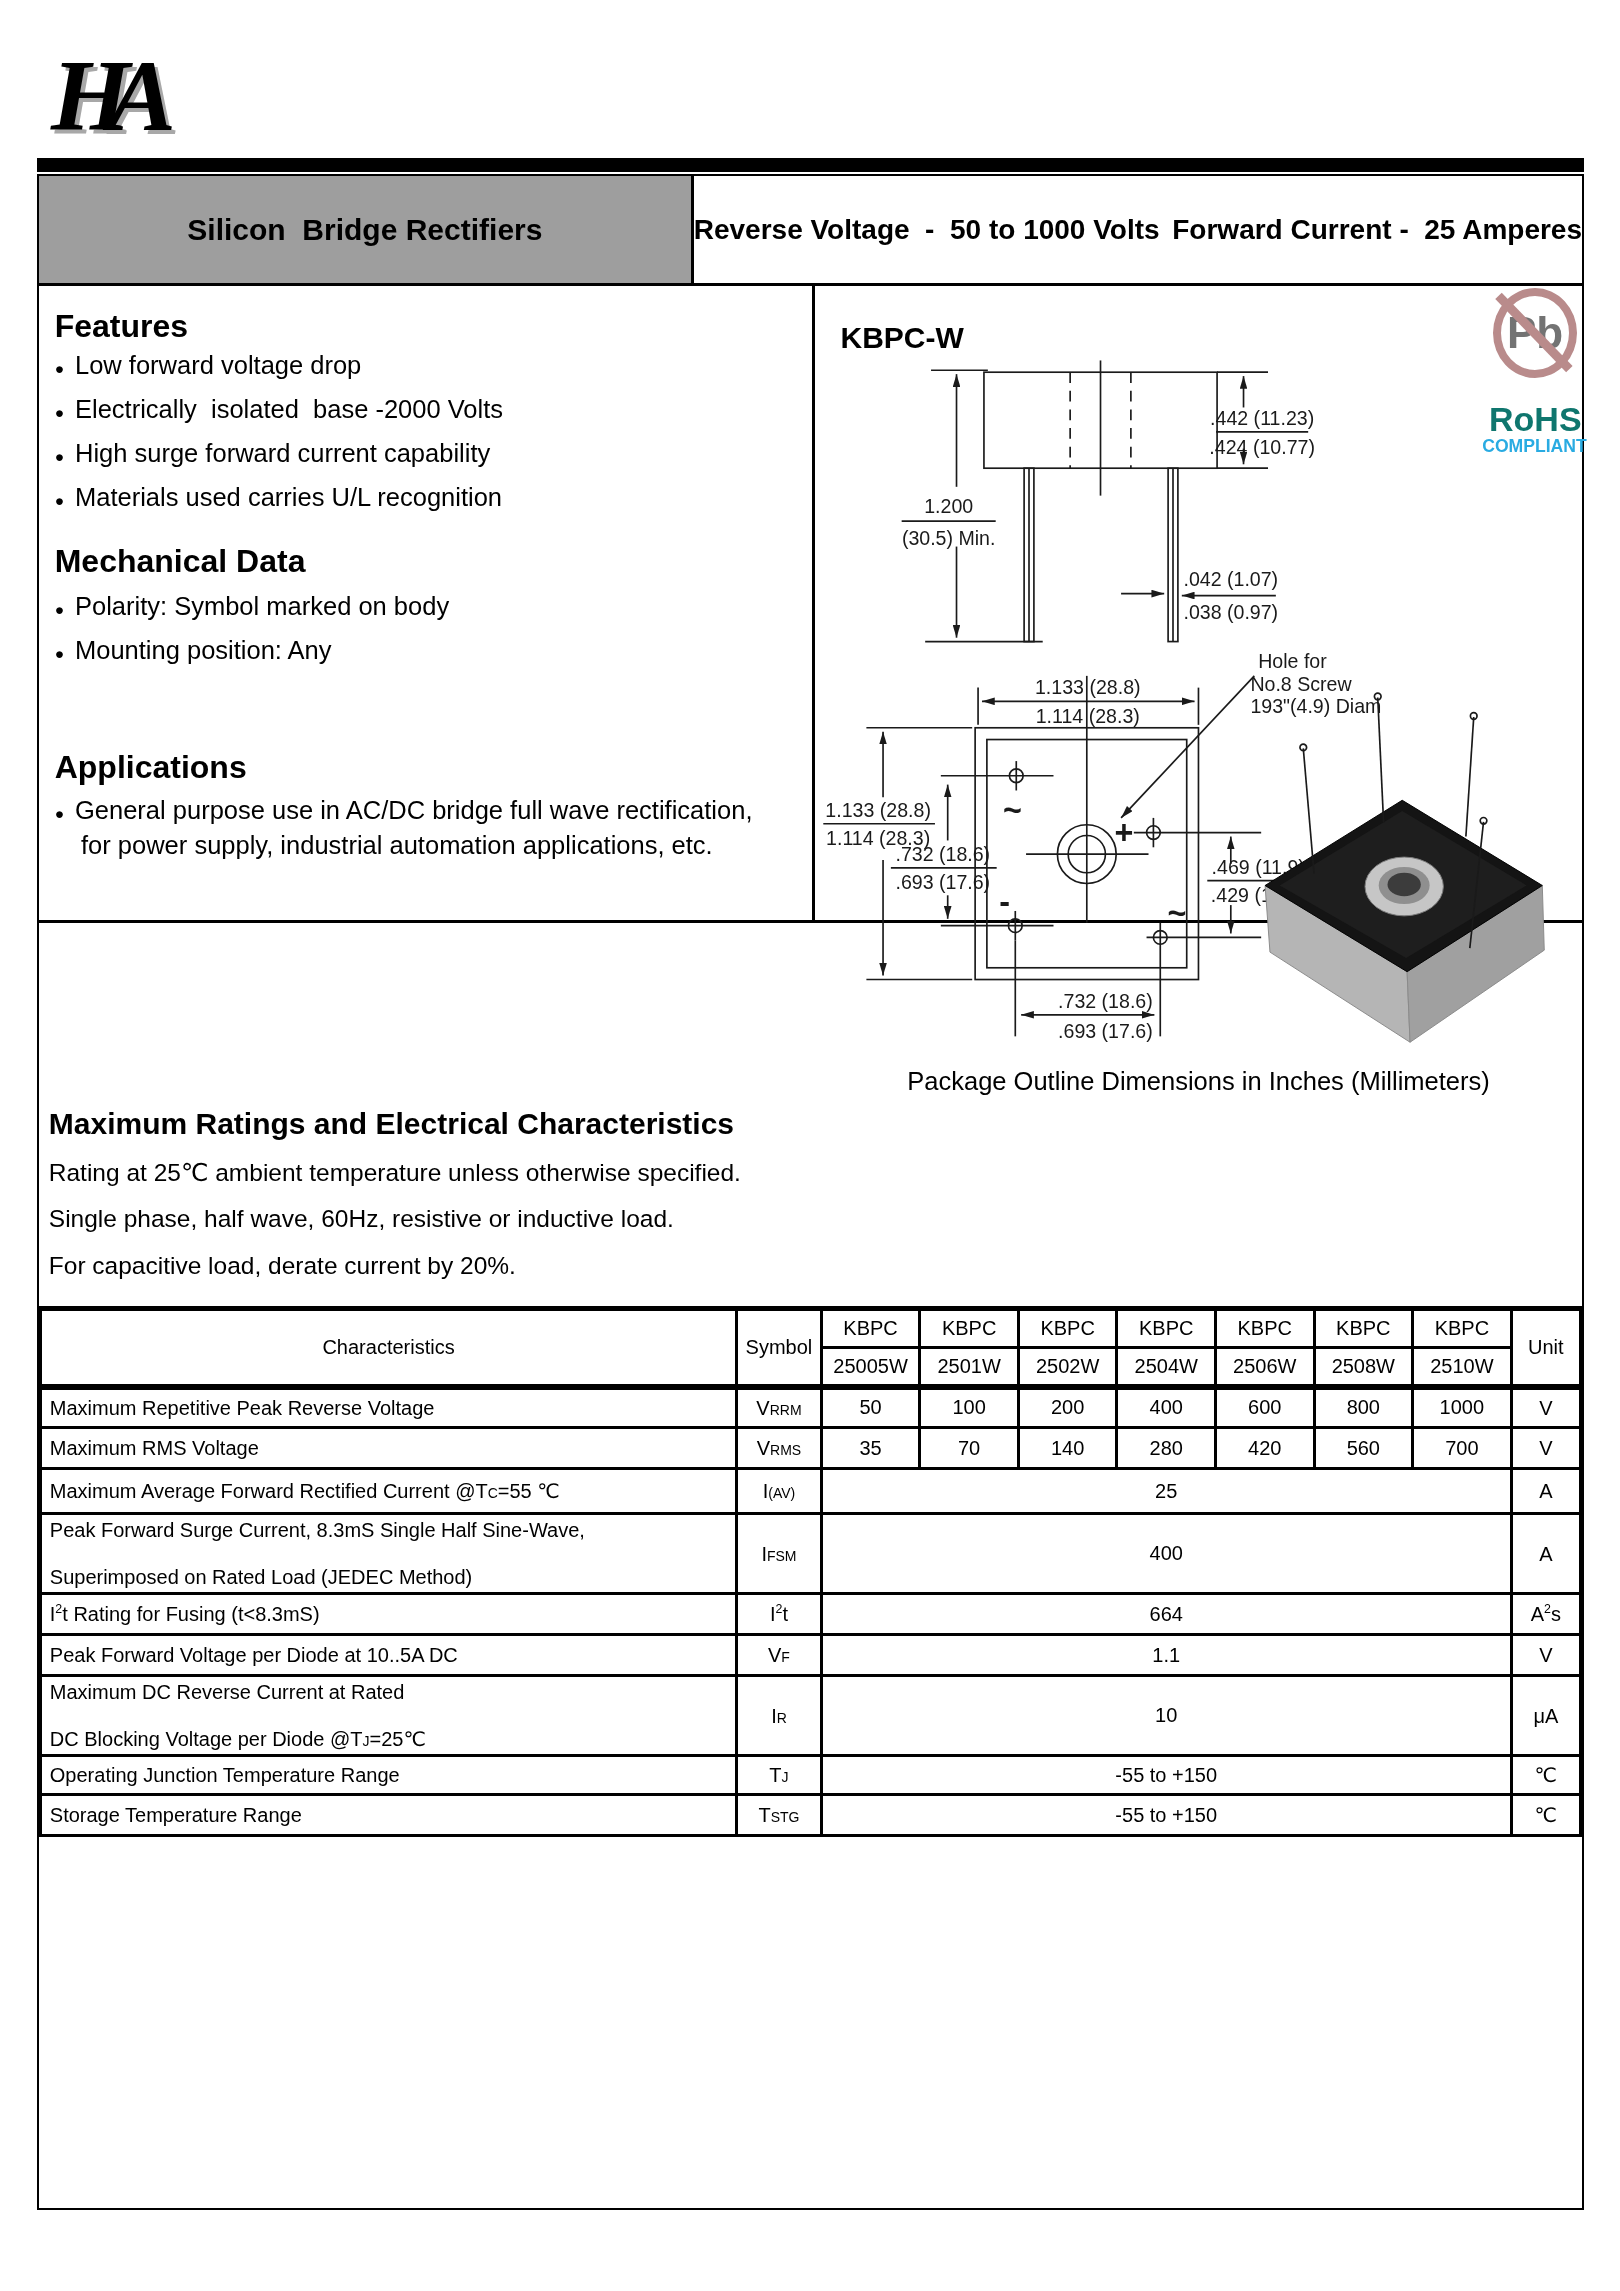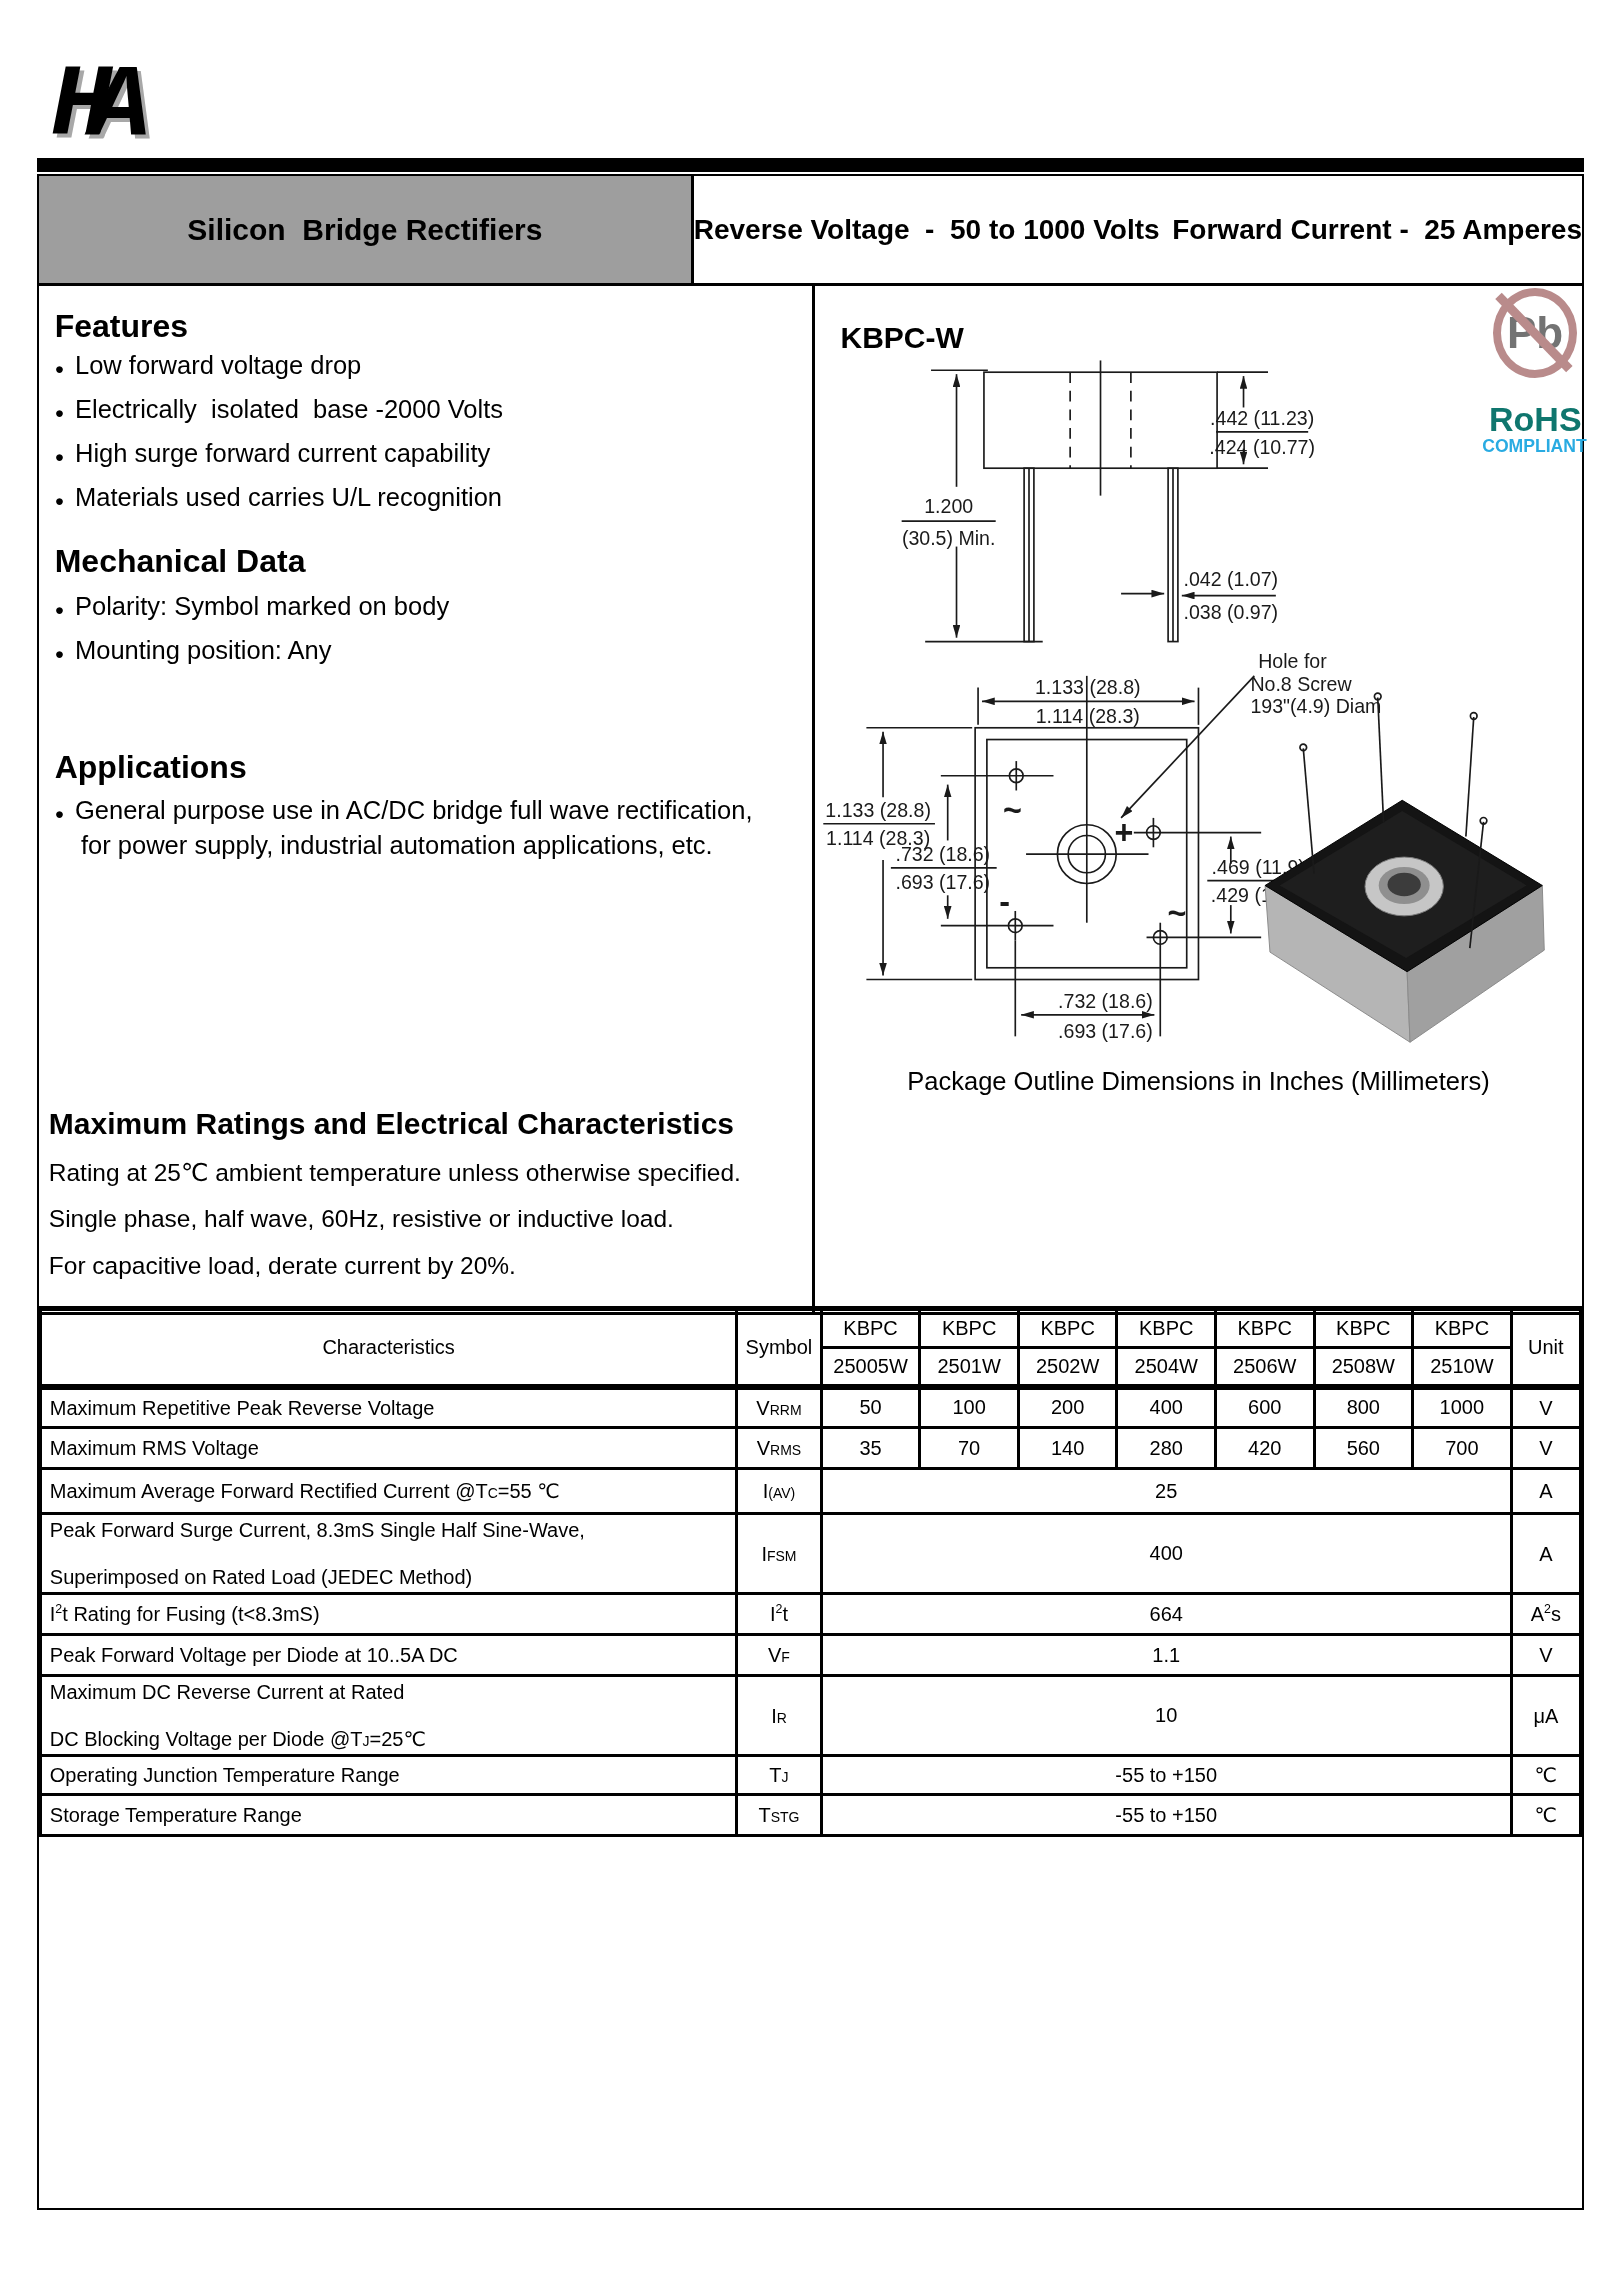--- a/index.html
+++ b/index.html
@@ -1,40 +1,40 @@
 <!DOCTYPE html>
 <html><head>
 <meta charset="utf-8">
 <style>
   * { box-sizing: border-box; margin: 0; padding: 0; }
   body { margin: 0; background: #fff; font-family: "Liberation Sans","DejaVu Sans",sans-serif; color: #000; }
   .page { position: relative; width: 1620px; height: 2292px; background: #fff; overflow: hidden; }
 
   
-  .logo { position: absolute; left: 51px; top: 37px; font-family: Liberation Mono, monospace;
+  .logo { position: absolute; left: 51px; top: 37px; font-family: Liberation Serif, serif;
           font-style: italic; font-weight: bold; font-size: 102px; letter-spacing: -0.22em;
-          text-shadow: 3.9px 3.9px 0 #a8a8a8; margin-top: 12px; }
+          text-shadow: 3.9px 3.9px 0 #a8a8a8; }
   .doc-title { position: absolute; top: 92px; right: 35px; font-size: 47px; font-weight: bold; white-space: pre; }
   .header-rule { position: absolute; left: 37px; top: 158px; width: 1547px; height: 13.7px; background: #000; }
 
   
   .main-box { position: absolute; left: 37px; top: 174px; width: 1547px; height: 2036px;
               border: 2.9px solid #000; padding-left: 36px; }
 
   
   .banner-row { position: absolute; top: 0; left: 0; width: 100%; height: 110px; display: flex;
                 border-bottom: 3.9px solid #000; }
   .banner-left { width: 776px; background: #9e9e9e; border-right: 3.9px solid #000;
                  display: flex; align-items: center; justify-content: center;
                  font-size: 30px; font-weight: bold; white-space: pre; }
   .banner-right { flex: 1; display: flex; flex-direction: row; align-items: center; justify-content: center;
                   gap: 12.7px; font-size: 28px; font-weight: bold; white-space: pre; }
 
   
-  .content-row { position: absolute; top: 110px; left: 0; width: 100%; height: 1029px; display: flex;
+  .content-row { position: absolute; top: 110px; left: 0; width: 100%; height: 637px; display: flex;
                  border-bottom: 3.9px solid #000; }
   .left-col { position: relative; width: 776px; border-right: 3.9px solid #000; }
   .sec-heading { position: absolute; left: 15.7px; font-size: 32px; font-weight: bold; }
   .bullet-item { position: absolute; left: 15.7px; display: flex; align-items: center; font-size: 25.5px; white-space: pre; }
   .dot::before { content: "●"; font-size: 15.7px; margin-right: 10.8px; }
   .cont-line { position: absolute; left: 42px; font-size: 25.5px; white-space: pre; }
 
   .right-col { position: relative; flex: 1; }
   .pkg-name { position: absolute; top: 35px; left: 25.5px; font-size: 30px; font-weight: bold; }
   .pb-badge { position: absolute; left: 678px; top: 2px; width: 84px; height: 90px;

